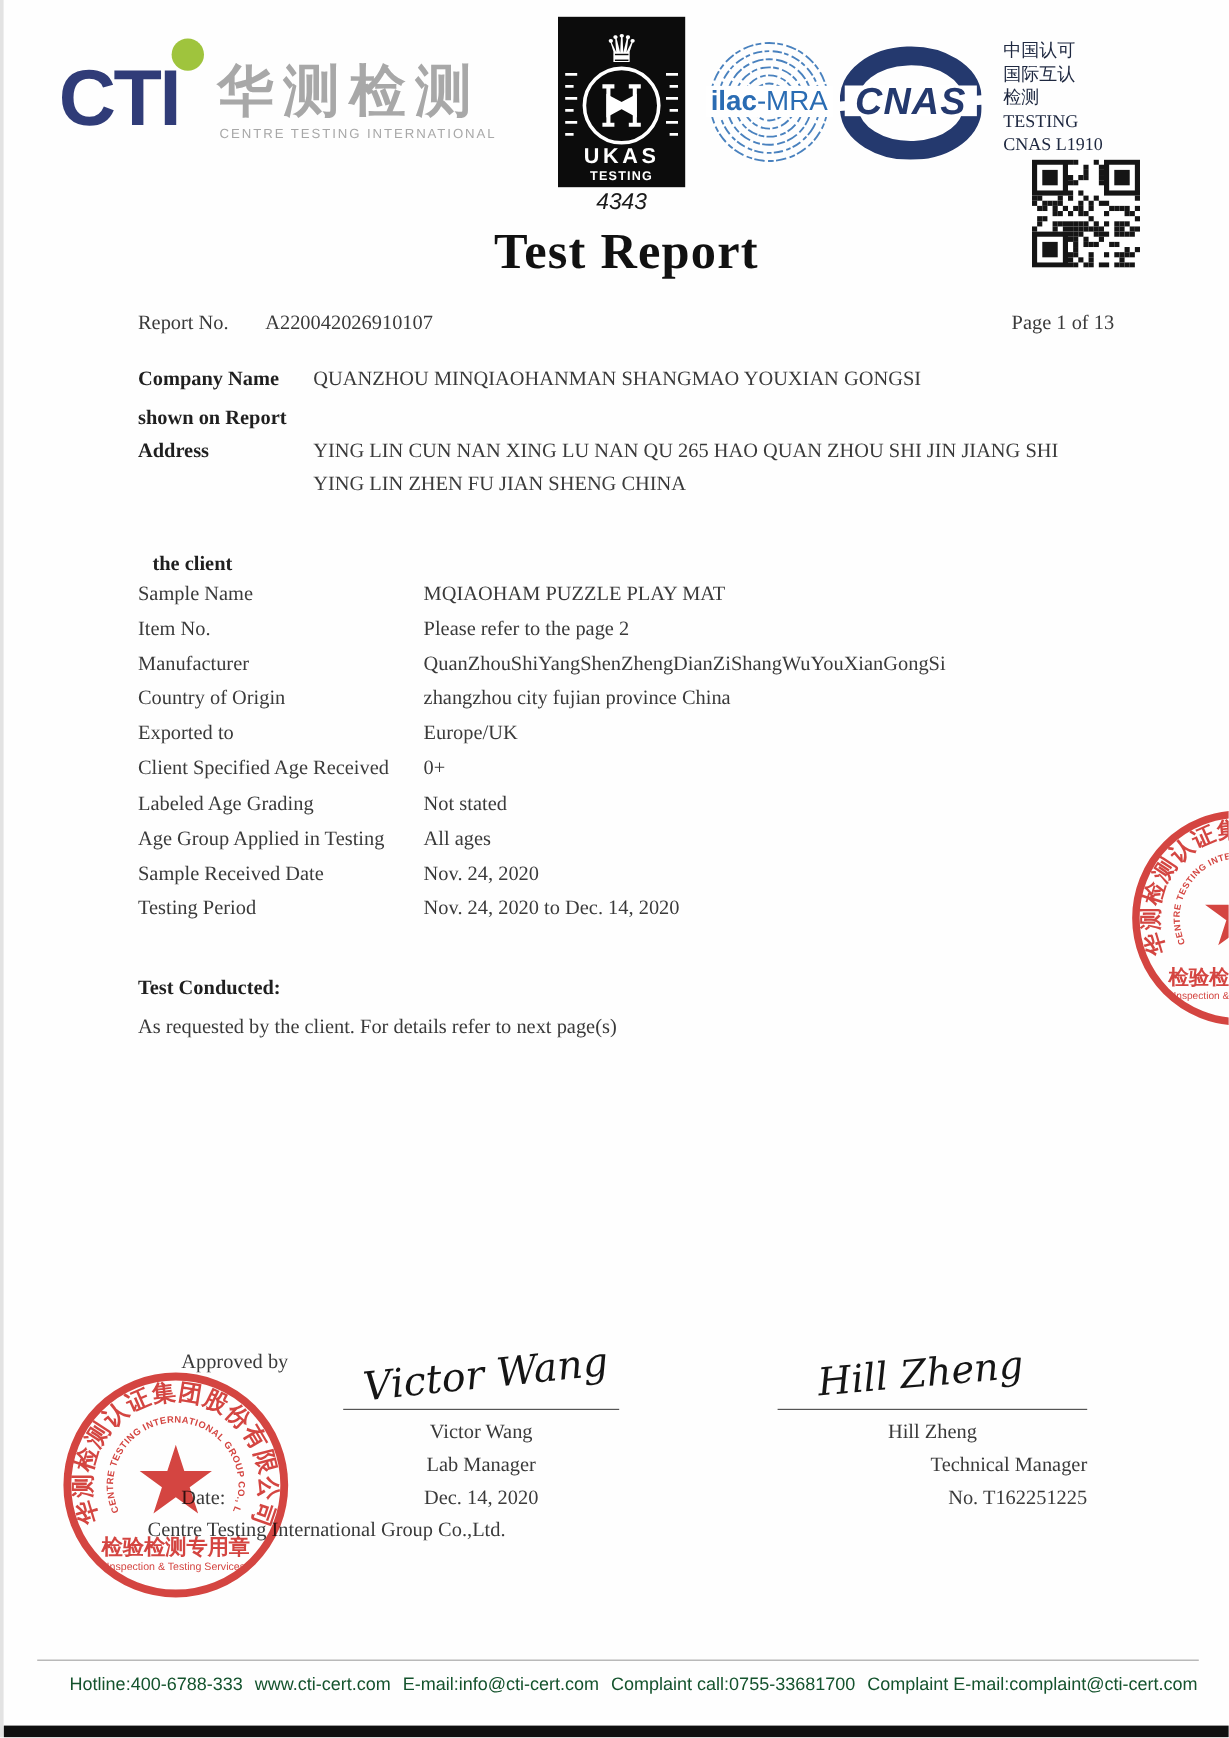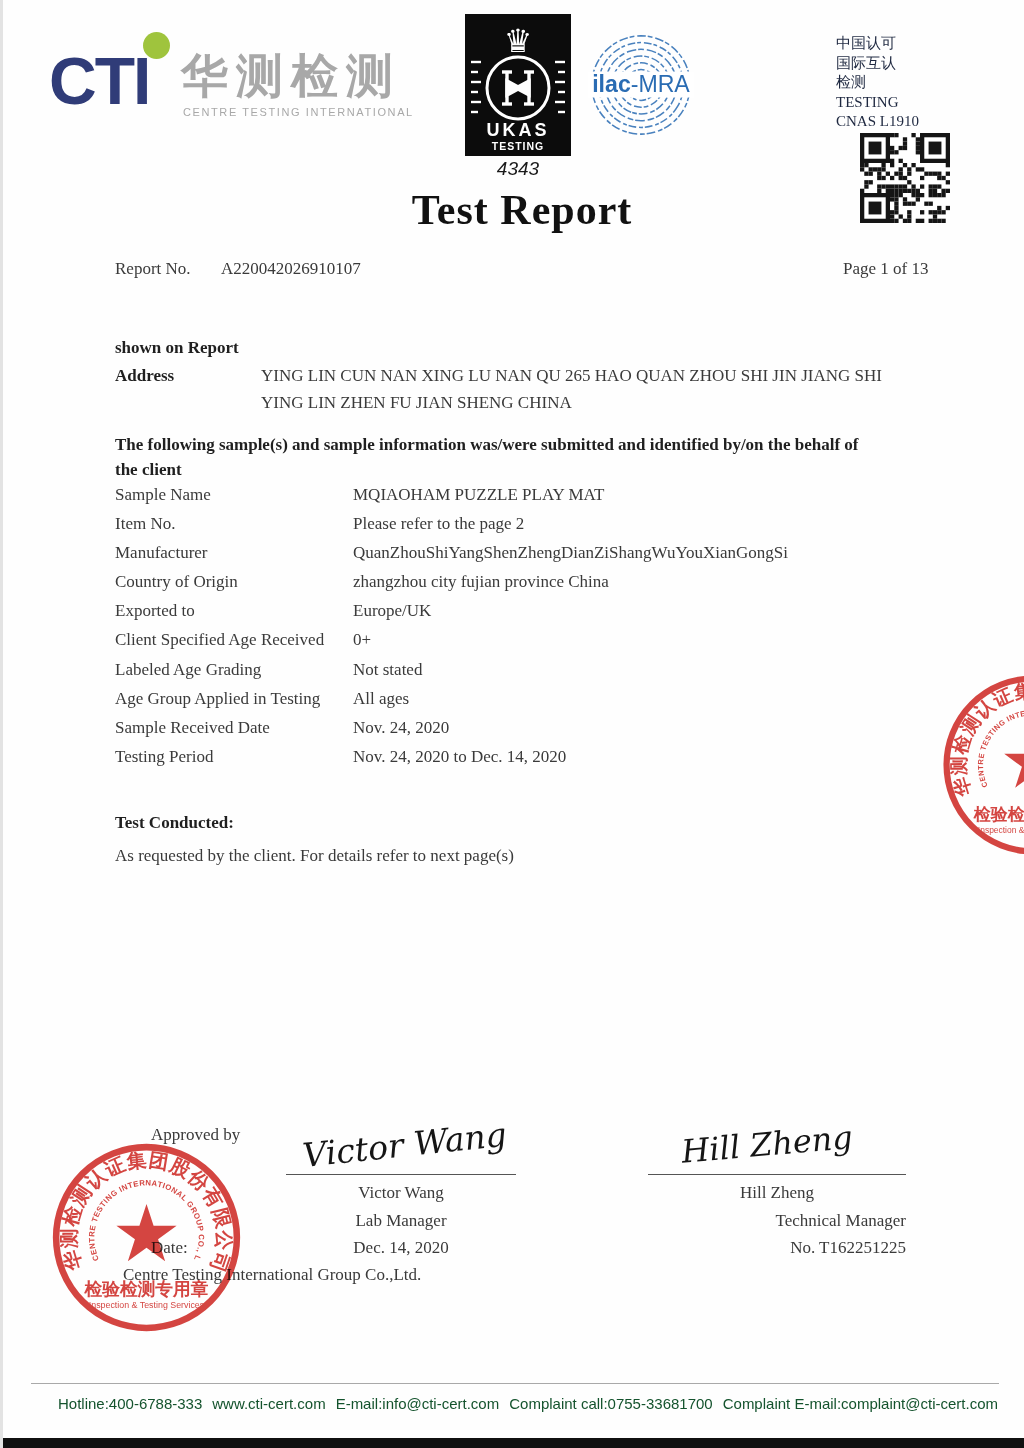--- a/index.html
+++ b/index.html
@@ -93,20 +93,28 @@
         <circle cx="55" cy="55" r="30" stroke-dasharray="9 2 5 3" transform="rotate(110 55 55)"></circle>
         <circle cx="55" cy="55" r="23" stroke-dasharray="5 2 8 3" transform="rotate(160 55 55)"></circle>
         <circle cx="55" cy="55" r="16" stroke-dasharray="7 3 4 2" transform="rotate(200 55 55)"></circle>
         <circle cx="55" cy="55" r="9" stroke-dasharray="4 2 6 2" transform="rotate(240 55 55)"></circle>
       </g>
       <rect x="0" y="41" width="110" height="27" fill="#ffffff"></rect>
       <text x="55" y="62" text-anchor="middle" font-size="24" fill="#2a6cb3" font-family="Liberation Sans, sans-serif"><tspan font-weight="bold">ilac</tspan><tspan>-MRA</tspan></text>
     </svg>
   </div>
 
+  <div class="abs" style="left:697px;top:38px;width:118px;height:95px;">
+    <svg viewBox="0 0 120 95" width="118" height="95">
+      <path d="M 8 46 A 52 36 0 0 1 112 42" fill="none" stroke="#24396e" stroke-width="16"></path>
+      <path d="M 112 50 A 52 36 0 0 1 8 54" fill="none" stroke="#24396e" stroke-width="16"></path>
+      <rect x="4" y="33" width="112" height="26" fill="#ffffff"></rect>
+      <text x="60" y="57" text-anchor="middle" font-size="32" font-weight="bold" font-style="italic" fill="#24396e" letter-spacing="1" font-family="Liberation Sans, sans-serif">CNAS</text>
+    </svg>
+  </div>
 
   <div class="abs accr" style="left:833px;top:34px;font-family:Liberation Serif, serif;">
     <div>中国认可</div>
     <div>国际互认</div>
     <div>检测</div>
     <div>TESTING</div>
     <div>CNAS L1910</div>
   </div>
 
   <div class="abs qr" style="left:857px;top:133px;width:90px;height:90px;">
@@ -252,28 +260,30 @@
         <rect x="76" y="80" width="4" height="4"></rect>
       </svg>
   </div>
 
   <div class="abs title" style="left:0;top:186px;width:1038px;">Test Report</div>
 
   <div class="abs t17" style="left:112px;top:258px;">Report No.</div>
   <div class="abs t17" style="left:218px;top:258px;">A220042026910107</div>
   <div class="abs t17" style="left:840px;top:258px;">Page 1 of 13</div>
 
+  <div class="abs t17" style="left:112px;top:305px;width:860px;">
+    <span class="lblcol b">Company Name</span><span>QUANZHOU MINQIAOHANMAN SHANGMAO YOUXIAN GONGSI</span>
+  </div>
   <div class="abs t17 b" style="left:112px;top:337px;">shown on Report</div>
   <div class="abs t17" style="left:112px;top:365px;width:860px;">
     <span class="lblcol b">Address</span><span>YING LIN CUN NAN XING LU NAN QU 265 HAO QUAN ZHOU SHI JIN JIANG SHI</span>
   </div>
   <div class="abs t17" style="left:258px;top:392px;">YING LIN ZHEN FU JIAN SHENG CHINA</div>
 
-  <div class="abs t17 b" style="left:112px;top:434px;">The following sample(s) and sample information was/were submitted and identified by/on the behalf of</div>
-  <div class="abs t17 b" style="left:112px;top:459px;text-align:right;">the client</div>
+  <div class="abs t17 b" style="left:124px;top:459px;text-align:right;">the client</div>
 
   <div class="abs t17" style="left:112px;top:484px;"><span class="infolbl">Sample Name</span><span>MQIAOHAM PUZZLE PLAY MAT</span></div>
   <div class="abs t17" style="left:112px;top:513px;"><span class="infolbl">Item No.</span><span>Please refer to the page 2</span></div>
   <div class="abs t17" style="left:112px;top:571px;"><span class="infolbl">Country of Origin</span><span>zhangzhou city fujian province China</span></div>
   <div class="abs t17" style="left:112px;top:542px;"><span class="infolbl">Manufacturer</span><span>QuanZhouShiYangShenZhengDianZiShangWuYouXianGongSi</span></div>
   <div class="abs t17" style="left:112px;top:600px;"><span class="infolbl">Exported to</span><span>Europe/UK</span></div>
   <div class="abs t17" style="left:112px;top:629px;"><span class="infolbl">Client Specified Age Received</span><span>0+</span></div>
   <div class="abs t17" style="left:112px;top:659px;"><span class="infolbl">Labeled Age Grading</span><span>Not stated</span></div>
   <div class="abs t17" style="left:112px;top:688px;"><span class="infolbl">Age Group Applied in Testing</span><span>All ages</span></div>
   <div class="abs t17" style="left:112px;top:717px;"><span class="infolbl">Sample Received Date</span><span>Nov. 24, 2020</span></div>

